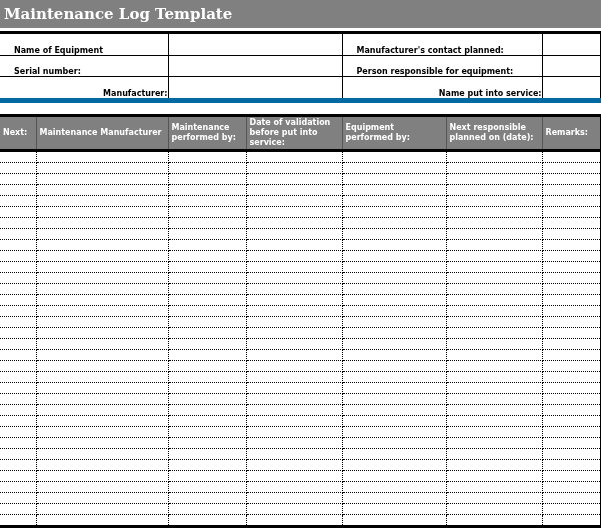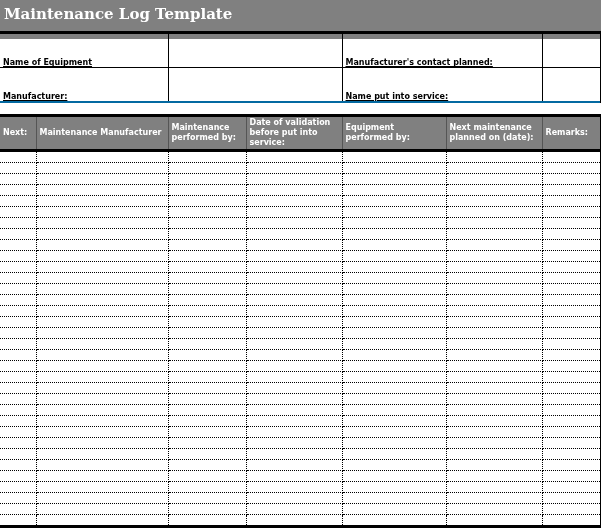--- a/index.html
+++ b/index.html
@@ -1,28 +1,28 @@
 <!DOCTYPE html>
 <html><head>
 <meta charset="utf-8">
 <style>
   html, body { margin: 0; padding: 0; background: #ffffff; }
   body { width: 601px; height: 532px; position: relative; overflow: hidden;
          font-family: "DejaVu Sans", sans-serif; }
-  .title-bar { position: absolute; left: 0; top: 0; width: 601px; height: 39px;
+  .title-bar { position: absolute; left: 0; top: 0; width: 601px; height: 28px;
                background: #808080; }
   .title-bar span { position: absolute; left: 4px; top: 5px; color: #ffffff;
                     font-family: "DejaVu Serif", serif; font-weight: bold; font-size: 15px; }
   .info { position: absolute; left: 0; top: 31px; width: 601px; height: 72px;
           border-collapse: collapse; table-layout: fixed; }
   .info td { border-bottom: 1px solid #000; border-right: 1px solid #000; height: 17px;
-             padding: 0 0 0 3px; font-size: 8px; font-weight: bold; vertical-align: bottom;
-             white-space: nowrap; overflow: hidden; text-decoration: underline; }
+             padding: 0 0 0 14px; font-size: 8px; font-weight: bold; vertical-align: bottom;
+             white-space: nowrap; overflow: hidden; }
   .info tr:first-child td { border-top: 3px solid #000; }
-  .info tr:last-child td { border-bottom: 2px solid #0369a1; }
+  .info tr:last-child td { border-bottom: 5px solid #0369a1; text-align: right; }
   .info td:last-child { border-right: 3px solid #000; }
   .log { position: absolute; left: 0; top: 114px; width: 601px;
          border-collapse: collapse; table-layout: fixed; }
   .log th { background: #808080; color: #ffffff; font-size: 8px; font-weight: bold;
             text-align: left; padding: 0 3px; height: 32px; border-top: 3px solid #000;
             border-bottom: 3px solid #000; border-right: 1px solid #555; line-height: 10px;
             vertical-align: middle; }
   .log th:last-child { border-right: 3px solid #000; }
   .log td { height: 10px; border-bottom: 1px dotted #000; border-right: 1px dotted #000;
             padding: 0; font-size: 8px; }
@@ -44,20 +44,26 @@
       <col style="width:59px">
     </colgroup>
   <tbody>
     <tr>
       <td>Name of Equipment</td>
       <td></td>
       <td>Manufacturer's contact planned:</td>
       <td></td>
     </tr>
     <tr>
+      <td>Serial number:</td>
+      <td></td>
+      <td>Person responsible for equipment:</td>
+      <td></td>
+    </tr>
+    <tr>
       <td>Manufacturer:</td>
       <td></td>
       <td>Name put into service:</td>
       <td></td>
     </tr>
   </tbody>
 </table>
 
 <table class="log">
   <colgroup>
@@ -69,21 +75,21 @@
       <col style="width:96px">
       <col style="width:59px">
   </colgroup>
   <thead>
     <tr>
       <th>Next:</th>
       <th>Maintenance Manufacturer</th>
       <th>Maintenance performed by:</th>
       <th>Date of validation before put into service:</th>
       <th>Equipment performed by:</th>
-      <th>Next maintenance planned on (date):</th>
+      <th>Next responsible planned on (date):</th>
       <th>Remarks:</th>
     </tr>
   </thead>
   <tbody id="log-body">
       <tr>
         <td></td>
         <td></td>
         <td></td>
         <td></td>
         <td></td>

